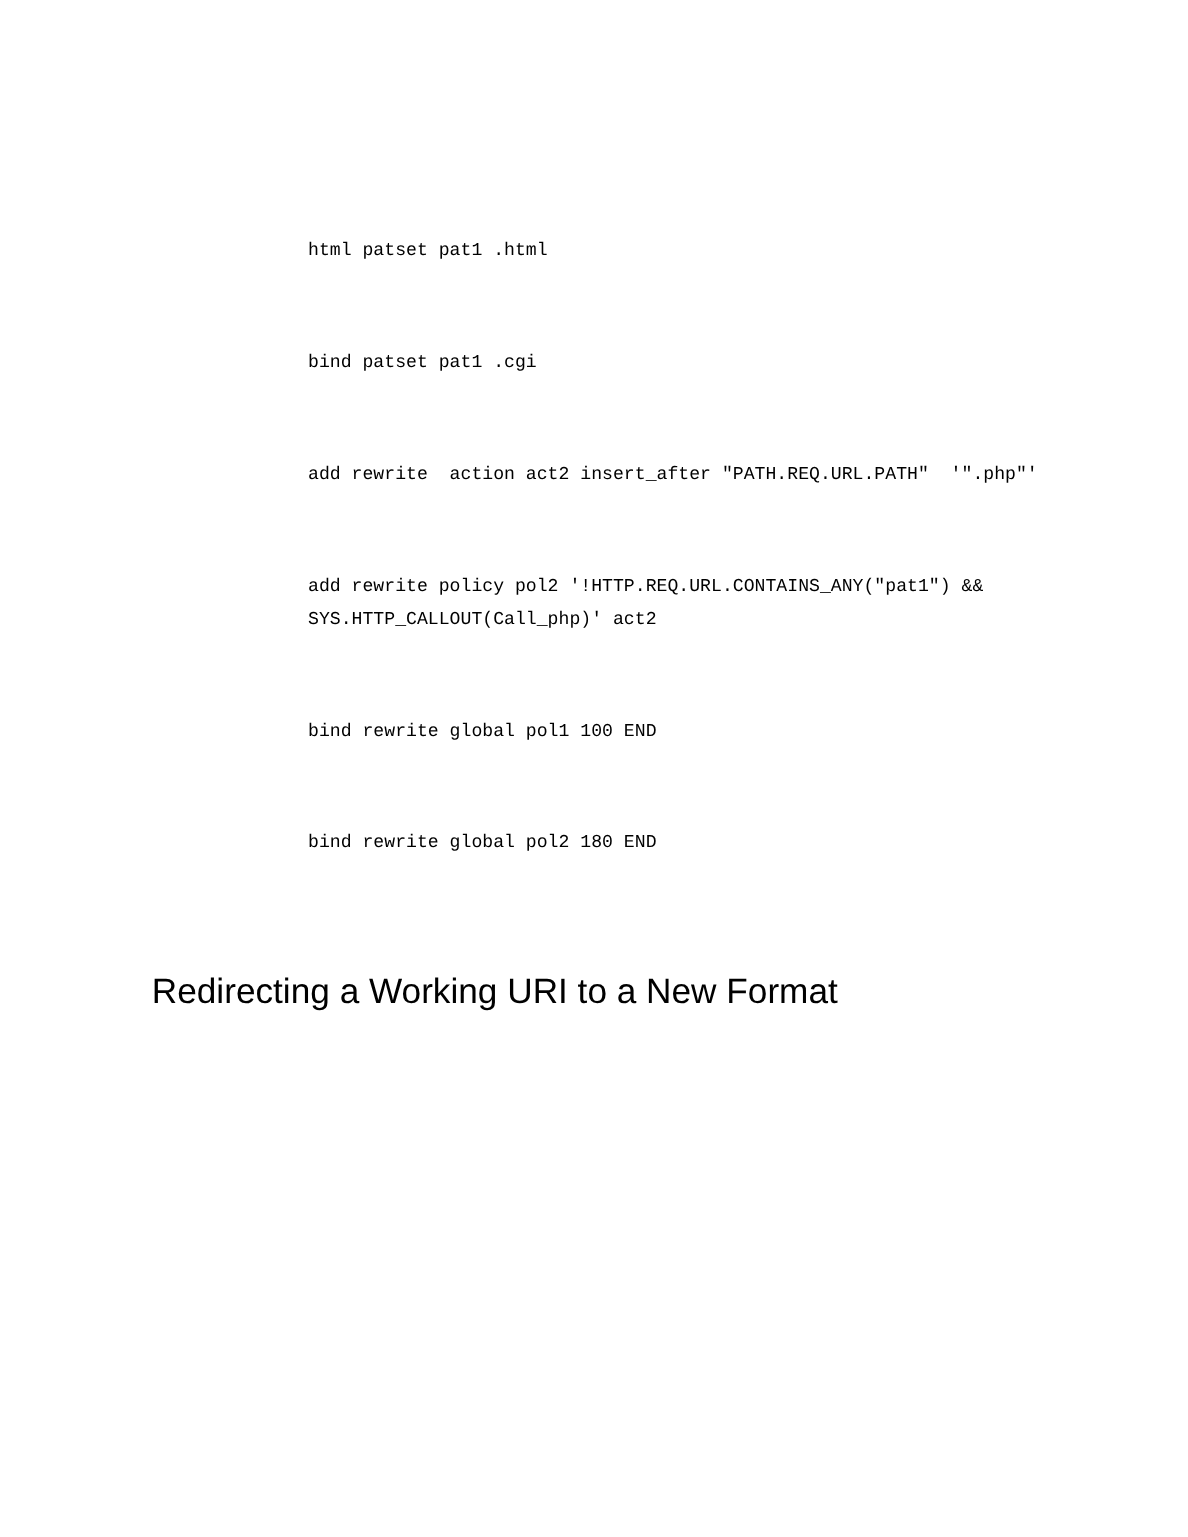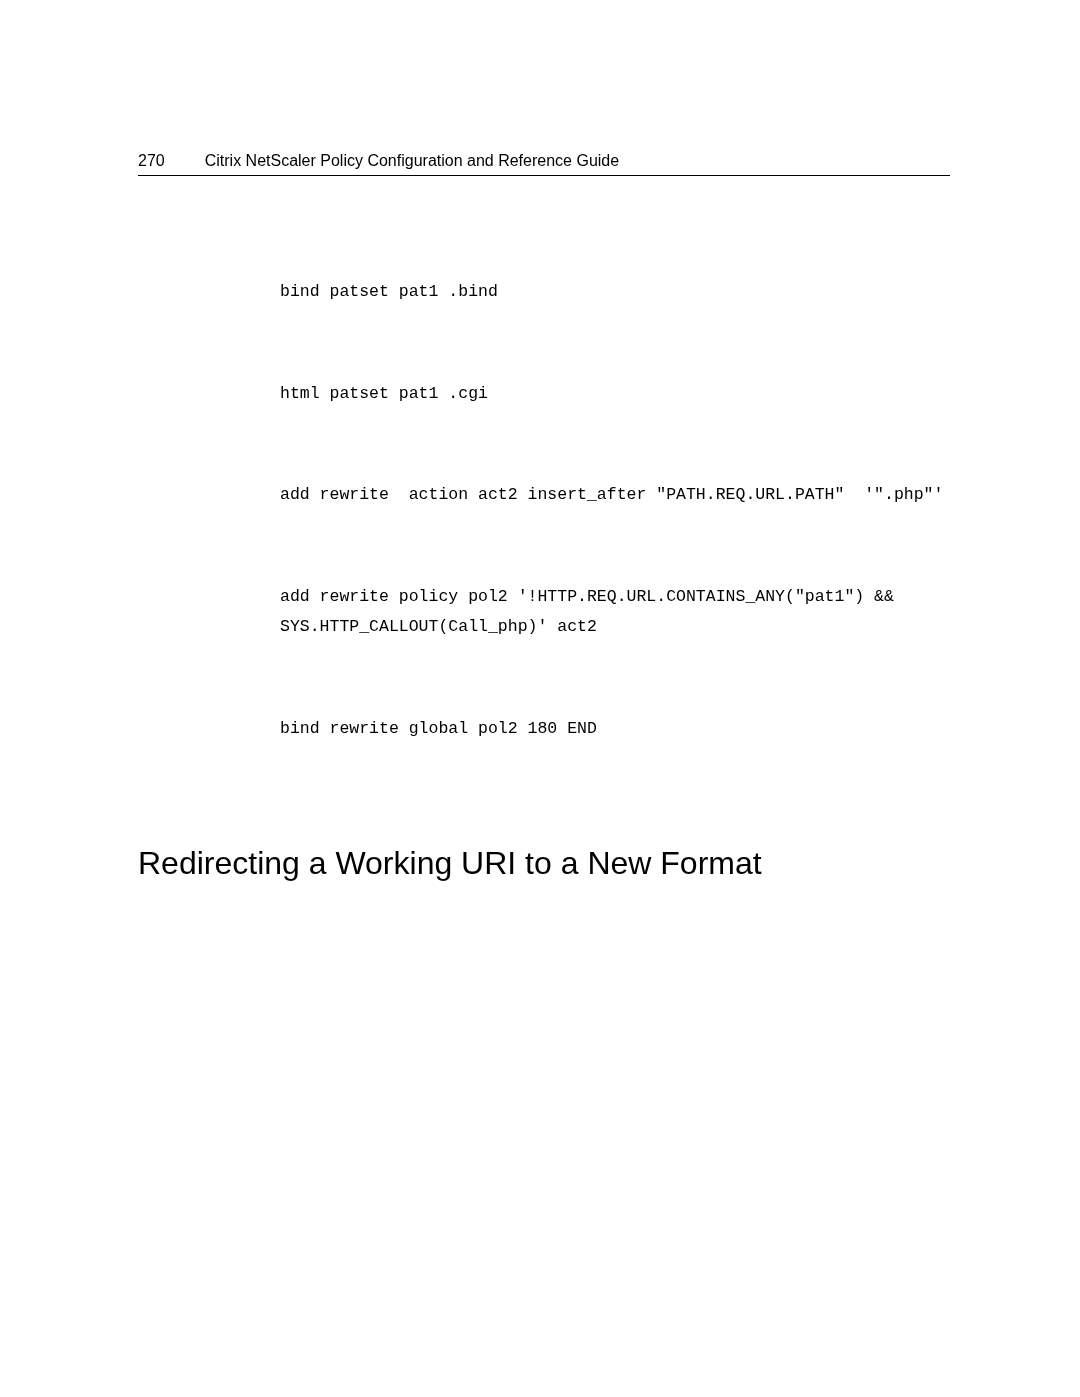--- a/index.html
+++ b/index.html
@@ -53,28 +53,25 @@
       font-weight: normal;
       margin-bottom: 20px;
       margin-top: 18px;
     }
   </style>
 </head>
 <body>
 
 <div class="page">
 
-  <div class="header-line">
-    <span class="page-number">270</span>
-    <span class="doc-title">Citrix NetScaler Policy Configuration and Reference Guide</span>
-  </div>
 
   <div class="code-block">
-    <span class="code-line">bind patset pat1 .bind</span>
-    <span class="code-line">html patset pat1 .cgi</span>
+    <span class="code-line">html patset pat1 .html</span>
+    <span class="code-line">bind patset pat1 .cgi</span>
     <span class="code-line">add rewrite  action act2 insert_after "PATH.REQ.URL.PATH"  '".php"'</span>
     <span class="code-line">add rewrite policy pol2 '!HTTP.REQ.URL.CONTAINS_ANY("pat1") &amp;&amp; SYS.HTTP_CALLOUT(Call_php)' act2</span>
+    <span class="code-line">bind rewrite global pol1 100 END</span>
     <span class="code-line">bind rewrite global pol2 180 END</span>
   </div>
 
   <h1 class="heading">Redirecting a Working URI to a New Format</h1>
 
 </div>
 
 </body></html>

